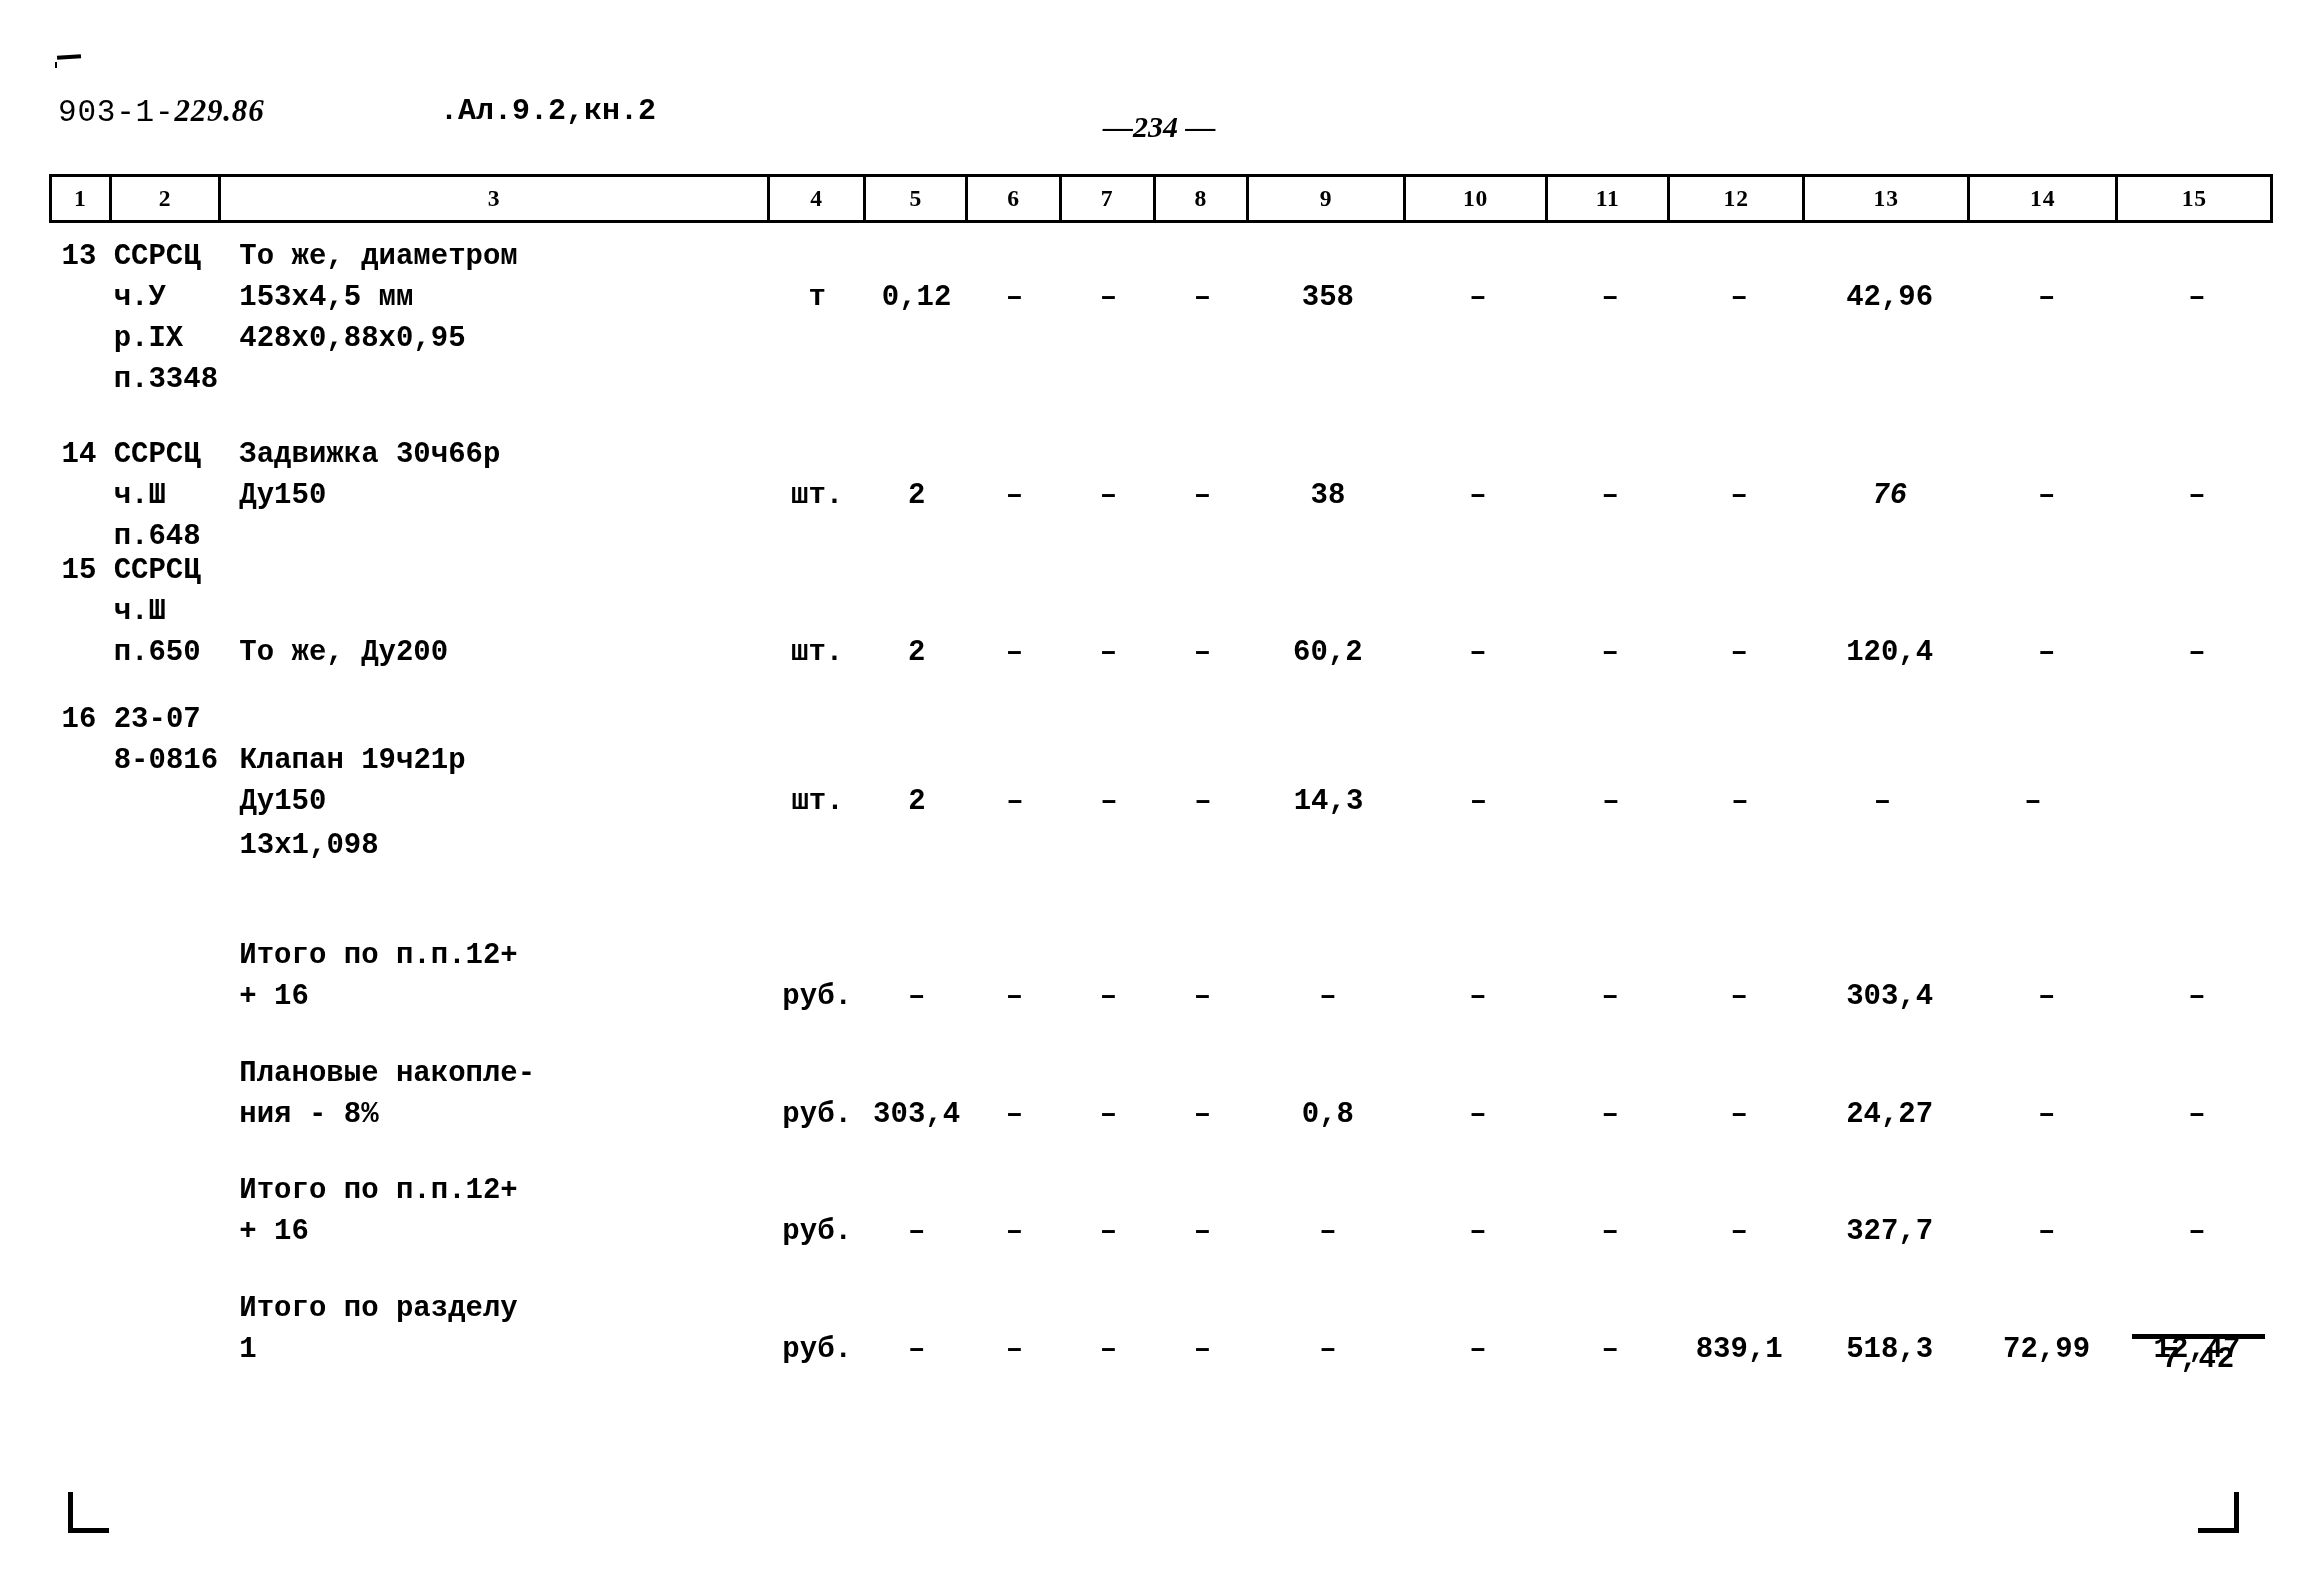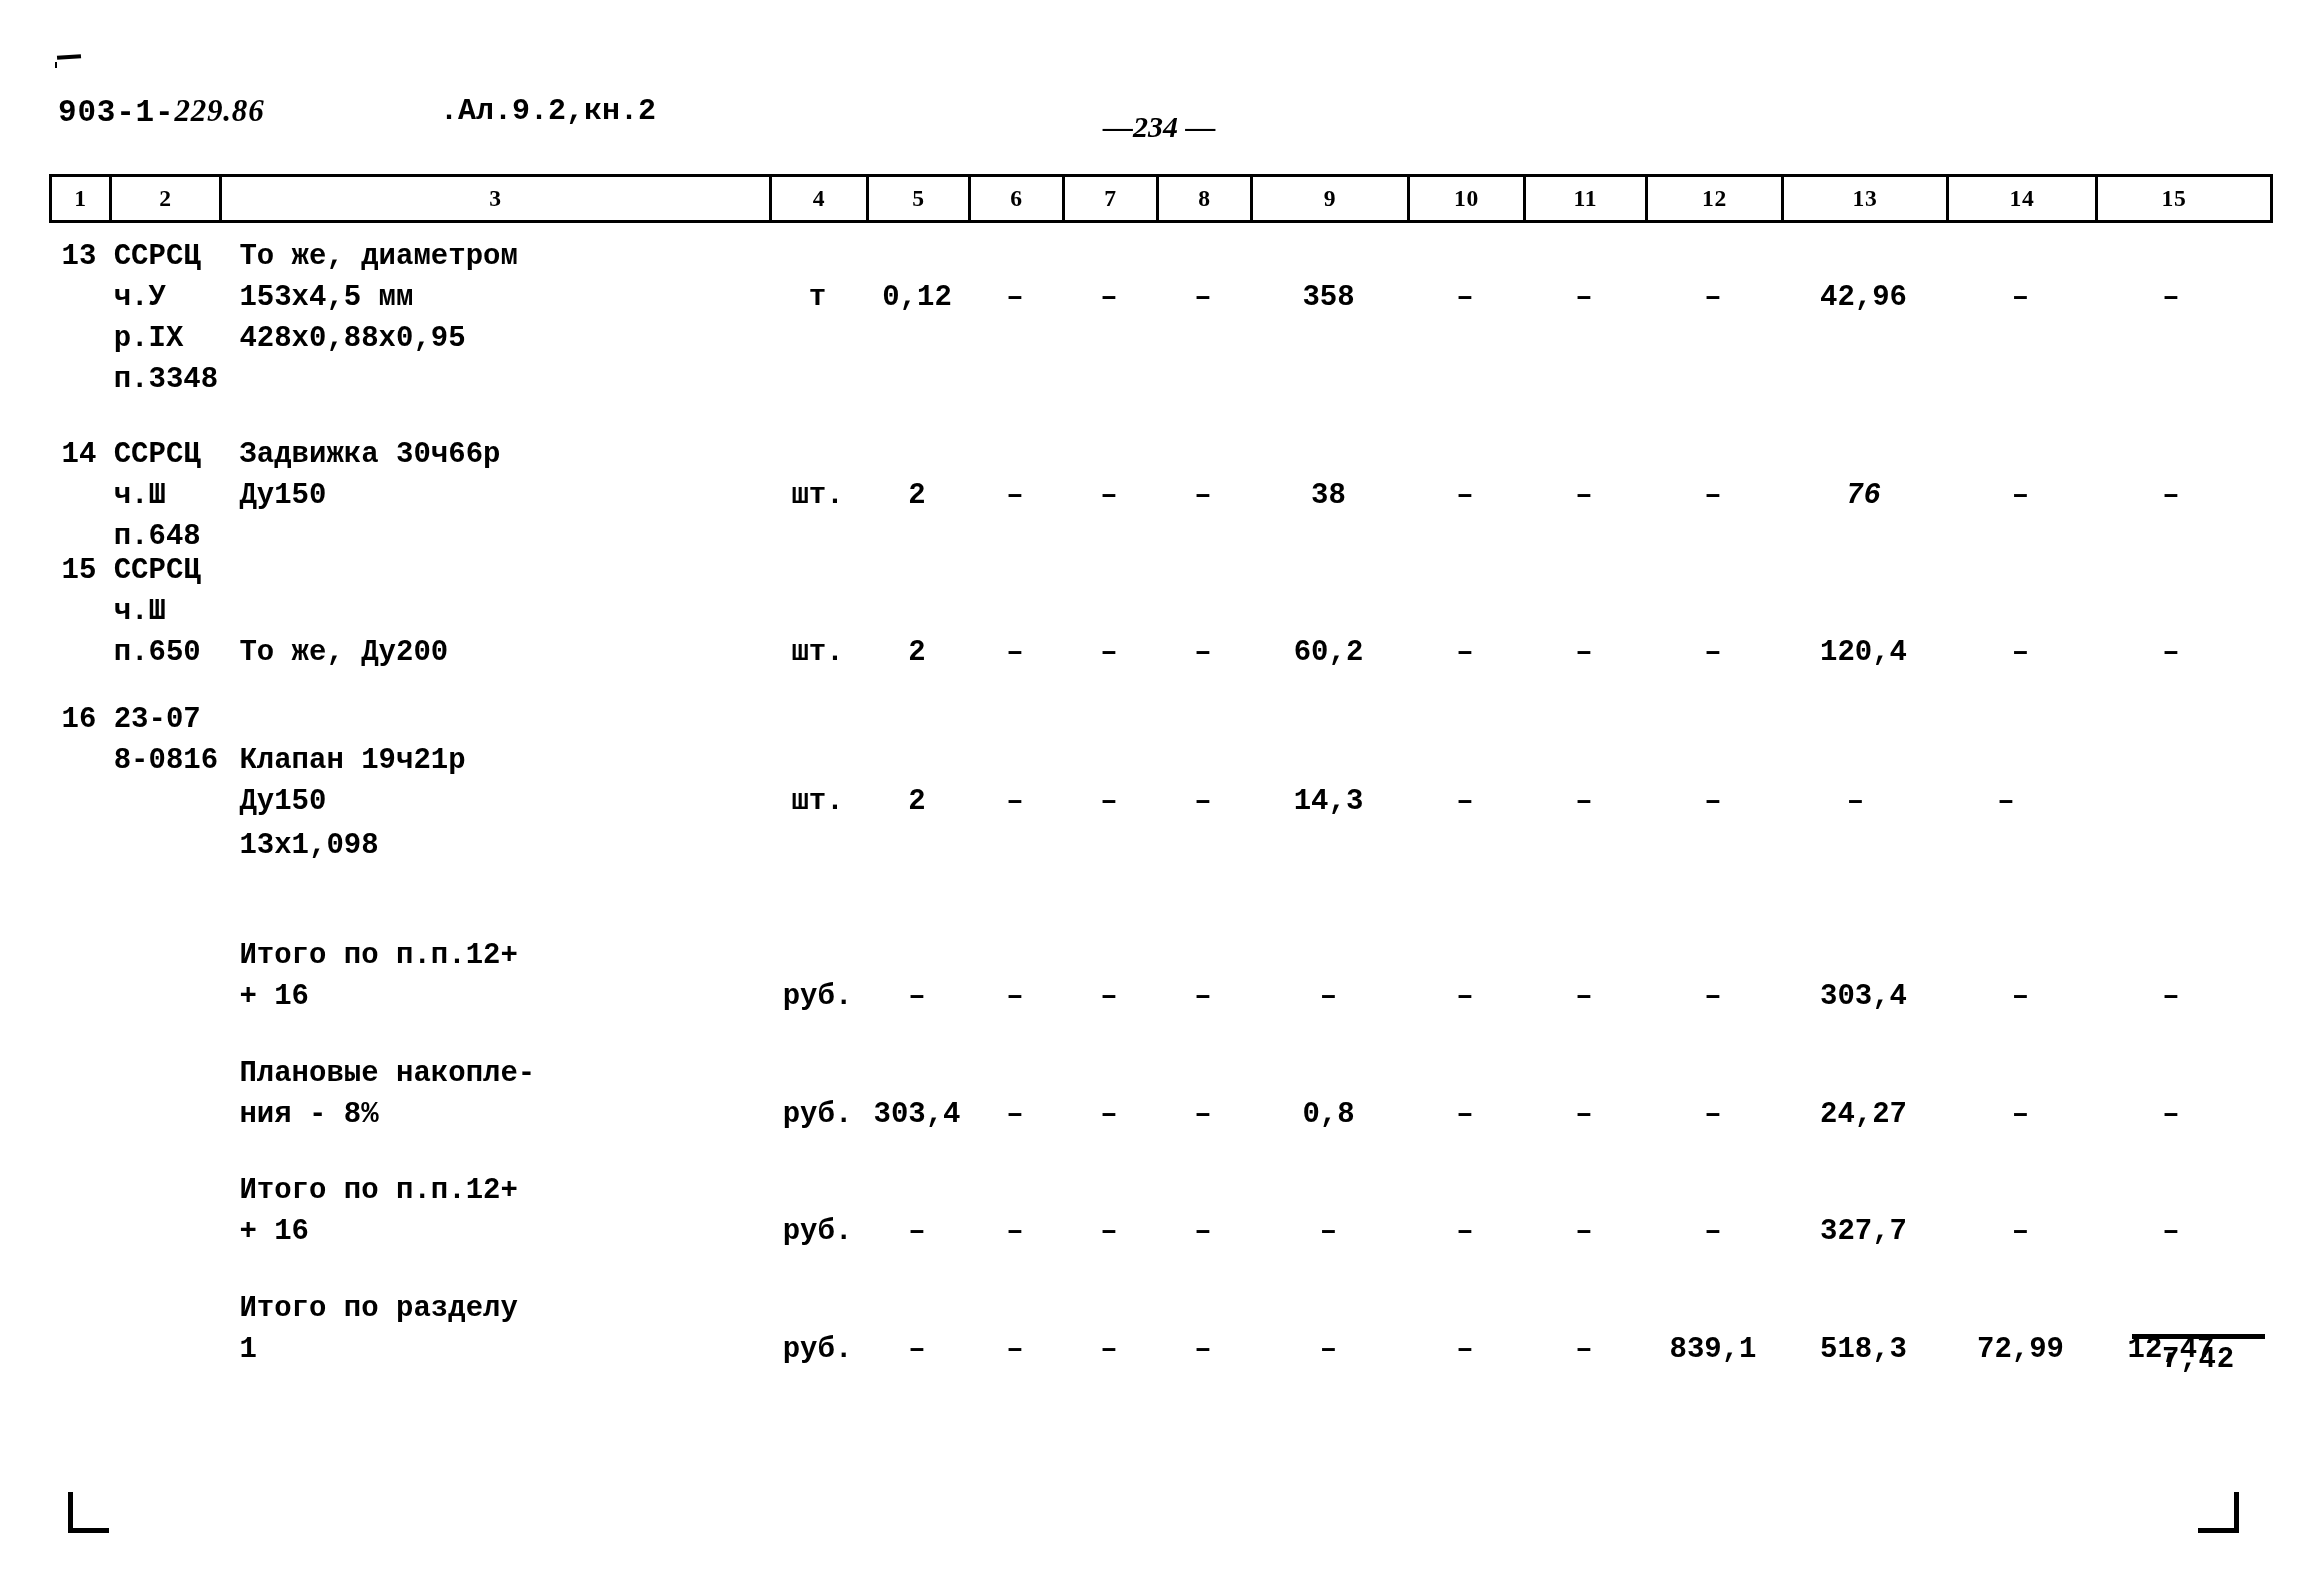--- a/index.html
+++ b/index.html
@@ -25,21 +25,21 @@
     font-family: "Liberation Serif", "DejaVu Serif", serif;
     font-size: 31px;
     font-style: italic;
     font-weight: 700;
     letter-spacing: 0.8px;
     white-space: nowrap;
   }
   .hdr-doc .plain {
     font-style: normal;
     font-family: "Liberation Mono", monospace;
-    font-weight: 700;
+    font-weight: 400;
     margin-top: 24px;
   }
   .hdr-album {
     position: absolute;
     left: 440px;
     top: 94px;
     font-size: 30px;
     font-weight: 700;
     letter-spacing: 0px;
     white-space: nowrap;
@@ -142,21 +142,21 @@
   
   .w1  { width: 60px;  }
   .w2  { width: 110px; }
   .w3  { width: 550px; }
   .w4  { width: 97px; }
   .w5  { width: 102px; }
   .w6  { width: 94px; }
   .w7  { width: 94px; }
   .w8  { width: 94px; }
   .w9  { width: 157px; }
-  .w10 { width: 116px; }
+  .w10 { width: 143px; }
   .w11 { width: 122px; }
   .w12 { width: 136px; }
   .w13 { width: 165px; }
   .w14 { width: 149px; }
   .w15 { width: 152px; }
 
   
   .fraction {
     position: absolute;
     left: 2120px;

